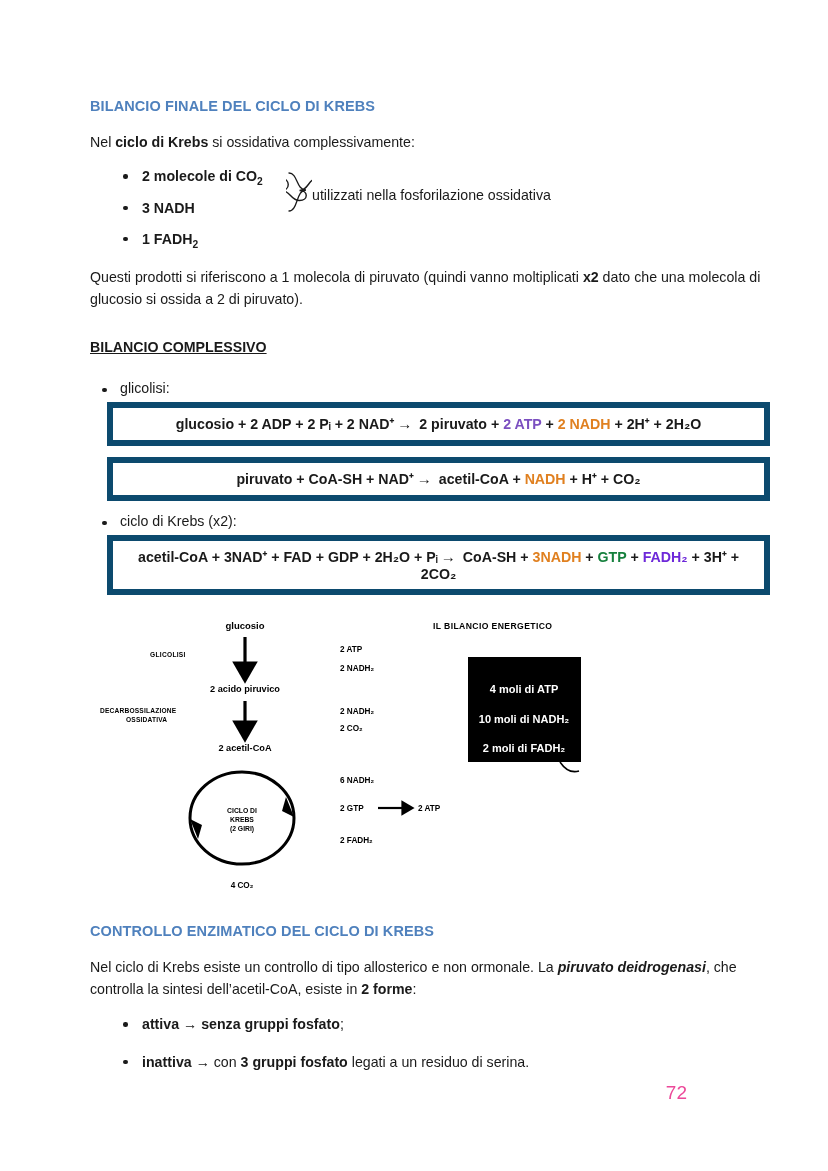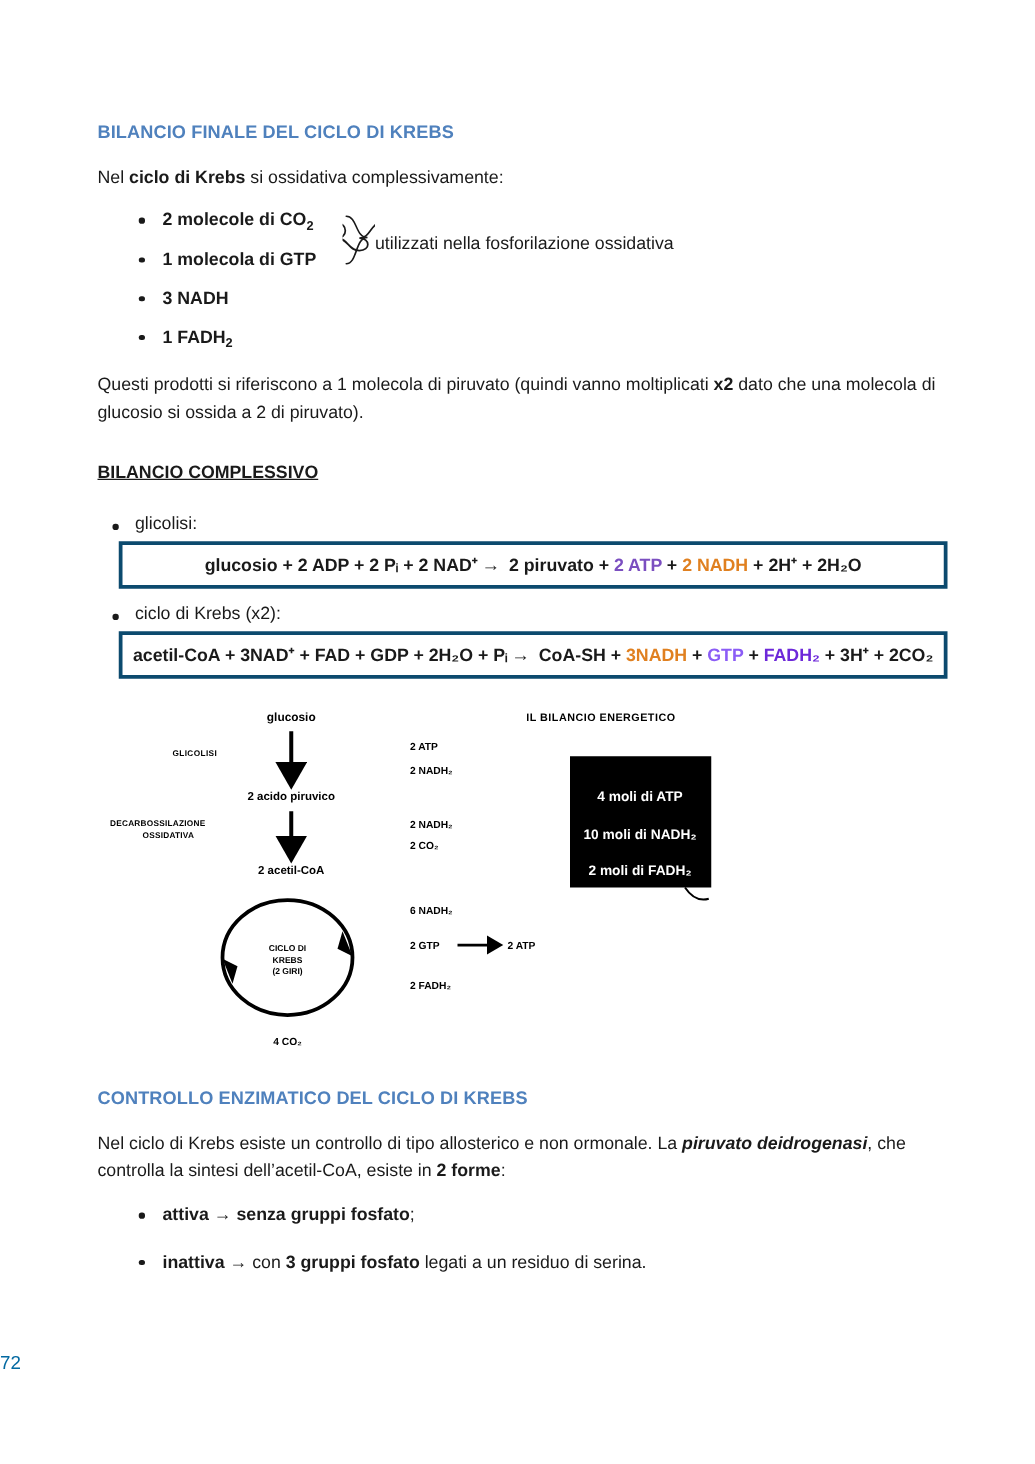--- a/index.html
+++ b/index.html
@@ -10,21 +10,21 @@
   body {
     width: 828px;
     height: 1171px;
     position: relative;
     font-family: "Liberation Sans", sans-serif;
     color: #1a1a1a;
     overflow: hidden;
   }
   .page {
     position: absolute;
-    left: 0; top: 0;
+    left: 12px; top: 0;
     width: 675px;
     height: 1171px;
     background: #fff;
   }
   .content {
     position: absolute;
     left: 78px;
     top: 98px;
     width: 680px;
   }
@@ -94,35 +94,35 @@
 
   .underlined-heading {
     font-size: 14.2px;
     font-weight: bold;
     text-decoration: underline;
     margin: 16px 0 13px 0;
     display: inline-block;
   }
 
   .eq-box {
-    border: 3px solid #0c4a6e;
+    border: 6px solid #0c4a6e;
     padding: 6px 8px 7px 8px;
     margin: 6px 0 11px 17px;
     text-align: center;
     font-size: 14.2px;
     font-weight: bold;
     box-sizing: border-box;
     background: #fff;
   }
   .eq-box.wide { margin-left: 17px; width: 663px; }
   .eq-box.full { margin-left: 17px; width: 663px; text-align: center; }
   .eq-box .arrow { font-weight: normal; font-size: 15px; padding: 0 3px; }
   .c-atp { color: #7b4fc0; }
   .c-nadh { color: #e08020; }
-  .c-gtp { color: #8b5cf6; }
+  .c-gtp { color: #15803d; }
   .c-fadh { color: #6d28d9; }
 
   .bullet-label {
     font-size: 14.2px;
     font-weight: normal;
     position: relative;
     padding-left: 30px;
     margin-top: 12px;
   }
   .bullet-label::before {
@@ -142,41 +142,40 @@
     width: 680px;
     height: 290px;
     margin: 16px 0 6px 0;
   }
   .figure svg { position: absolute; left: 0; top: 0; }
 
   .pagenum {
     position: absolute;
     left: 0; right: 0;
     top: 1082px;
-    text-align: left;
-    font-size: 15px;
-    color: #0369a1;
+    text-align: right;
+    font-size: 19px;
+    color: #ec4899;
   }
 </style>
 </head>
 <body>
 
 <div class="page">
 
   <div class="content">
 
     
     <h2 class="section-heading">BILANCIO FINALE DEL CICLO DI KREBS</h2>
 
     <p class="para"><span>Nel </span><b>ciclo di Krebs</b><span> si ossidativa complessivamente:</span></p>
 
     <div class="brace-group">
       <ul class="bullets indented">
         <li><b><span>2 molecole di CO</span><span class="sub">2</span></b></li>
-        <li><b><span>1 molecola di GTP</span><span class="sub"></span></b></li>
         <li><b><span>3 NADH</span><span class="sub"></span></b></li>
         <li><b><span>1 FADH</span><span class="sub">2</span></b></li>
       </ul>
       <svg class="brace-svg" width="26" height="48">
         <path d="M2,2 C2,10 14,10 14,19 C14,10 24,10 24,19 C24,28 14,28 14,37 C14,28 2,28 2,37" fill="none" stroke="#1a1a1a" stroke-width="1.4" stroke-linecap="round" transform="rotate(90 13 19.5) translate(0,0)"></path>
         <path d="M4,1 C11,1 11,11 18,11 C11,11 11,21 18,21 C11,21 11,31 18,31 C11,31 11,41 4,41" fill="none" stroke="#1a1a1a" stroke-width="1.3" stroke-linecap="round" style="display:none"></path>
         <path d="M3,3 C12,3 10,20 20,20 C10,20 12,41 3,41" fill="none" stroke="#1a1a1a" stroke-width="1.3" stroke-linecap="round"></path>
       </svg>
       <div class="brace-label">utilizzati nella fosforilazione ossidativa</div>
     </div>
@@ -188,20 +187,24 @@
     <div class="underlined-heading">BILANCIO COMPLESSIVO</div>
 
     
     <div class="bullet-label">glicolisi:</div>
     <div class="eq-box wide">
       <span>glucosio + 2 ADP + 2 Pᵢ + 2 NAD⁺</span><span class="arrow">→</span>
       <span>2 piruvato + </span><span class="c-atp">2 ATP</span><span> + </span><span class="c-nadh">2 NADH</span><span> + 2H⁺ + 2H₂O</span>
     </div>
 
     
+    <div class="eq-box wide">
+      <span>piruvato + CoA-SH + NAD⁺</span><span class="arrow">→</span>
+      <span>acetil-CoA + </span><span class="c-nadh">NADH</span><span> + H⁺ + CO₂</span>
+    </div>
 
     
     <div class="bullet-label">ciclo di Krebs (x2):</div>
     <div class="eq-box full" style="margin-left:17px;">
       <span>acetil-CoA + 3NAD⁺ + FAD + GDP + 2H₂O + Pᵢ</span><span class="arrow">→</span>
       <span>CoA-SH + </span><span class="c-nadh">3NADH</span><span> + </span><span class="c-gtp">GTP</span><span> + </span><span class="c-fadh">FADH₂</span><span> + 3H⁺ + 2CO₂</span>
     </div>
 
     
     <div class="figure">

